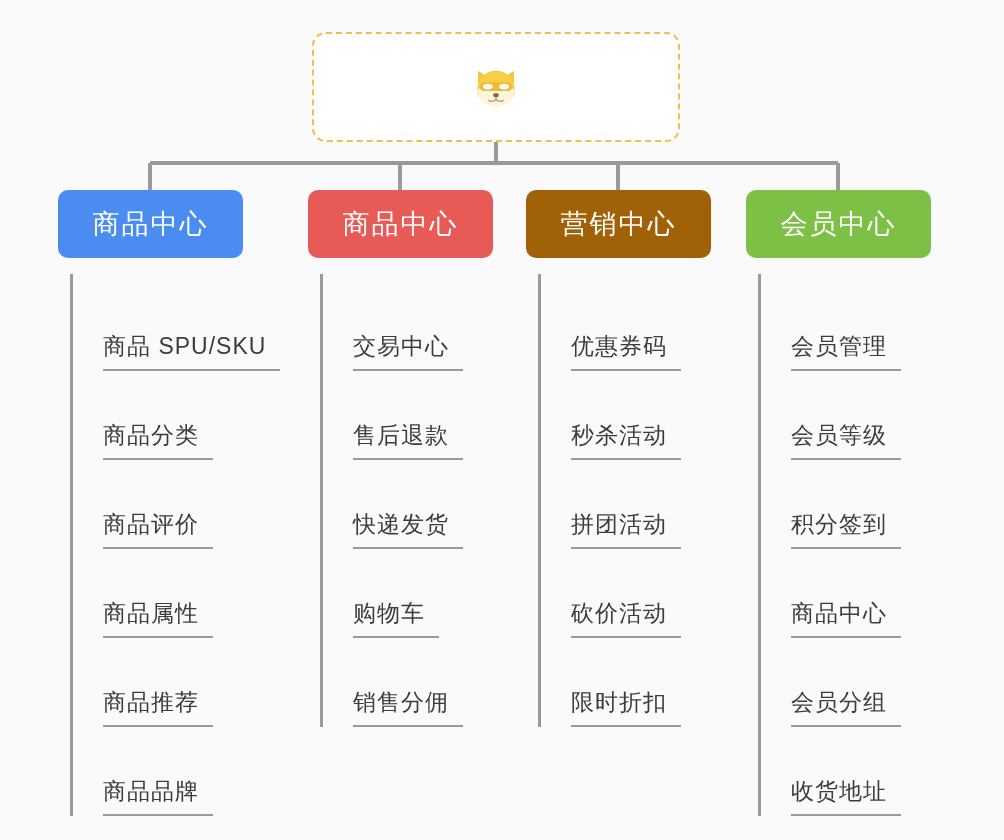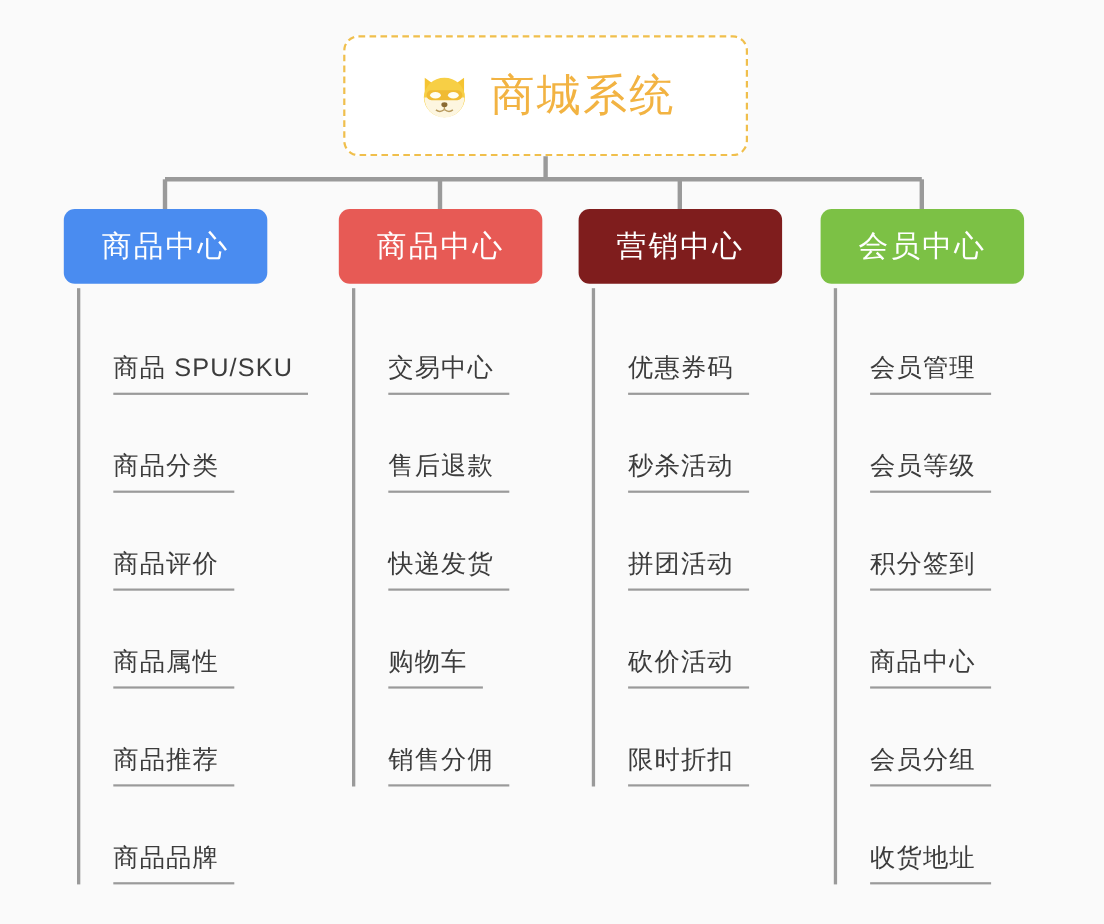--- a/index.html
+++ b/index.html
@@ -80,21 +80,21 @@
   }
 
   
   .branch.c0 { left: 58px;  width: 185px; }
   .branch.c1 { left: 308px; width: 185px; }
   .branch.c2 { left: 526px; width: 185px; }
   .branch.c3 { left: 746px; width: 185px; }
 
   .leaf-list {
     position: relative;
-    margin: 4px;
+    margin: 16px;
     padding: 0;
     list-style: none;
     margin-left: 12px;
     border-left: 3px solid #9a9a9a;
     padding-top: 8px;
   }
   .leaf-item {
     height: 89px;
     display: flex;
     align-items: flex-end;
@@ -143,21 +143,20 @@
 
       <ellipse cx="22" cy="31.5" rx="6" ry="3.6" fill="#fffdf2"></ellipse>
       <ellipse cx="42" cy="31.5" rx="6" ry="3.6" fill="#fffdf2"></ellipse>
 
       <ellipse cx="32" cy="42" rx="3.4" ry="2.6" fill="#8a6a33"></ellipse>
 
       <path d="M32 44.6 L32 47.5" stroke="#b89a5e" stroke-width="1.6" fill="none"></path>
       <path d="M32 47.5 q-5 4.2 -9.5 0.4" stroke="#b89a5e" stroke-width="1.6" fill="none"></path>
       <path d="M32 47.5 q5 4.2 9.5 0.4" stroke="#b89a5e" stroke-width="1.6" fill="none"></path>
     </svg>
-    <span class="root-title" style="color: rgb(242, 179, 66);">商城系统</span>
   </div>
 
   <div class="branch c0">
     <div class="branch-header" style="background: rgb(74, 140, 240);">商品中心</div>
     <ul class="leaf-list">
       <li class="leaf-item">
           <span class="leaf-label">商品 SPU/SKU</span>
         </li>
       <li class="leaf-item">
           <span class="leaf-label">商品分类</span>
@@ -192,21 +191,21 @@
       <li class="leaf-item">
           <span class="leaf-label">购物车</span>
         </li>
       <li class="leaf-item">
           <span class="leaf-label">销售分佣</span>
         </li>
     </ul>
   </div>
 
   <div class="branch c2">
-    <div class="branch-header" style="background: #7f1d1d;">营销中心</div>
+    <div class="branch-header" style="background: #a16207;">营销中心</div>
     <ul class="leaf-list">
       <li class="leaf-item">
           <span class="leaf-label">优惠券码</span>
         </li>
       <li class="leaf-item">
           <span class="leaf-label">秒杀活动</span>
         </li>
       <li class="leaf-item">
           <span class="leaf-label">拼团活动</span>
         </li>

